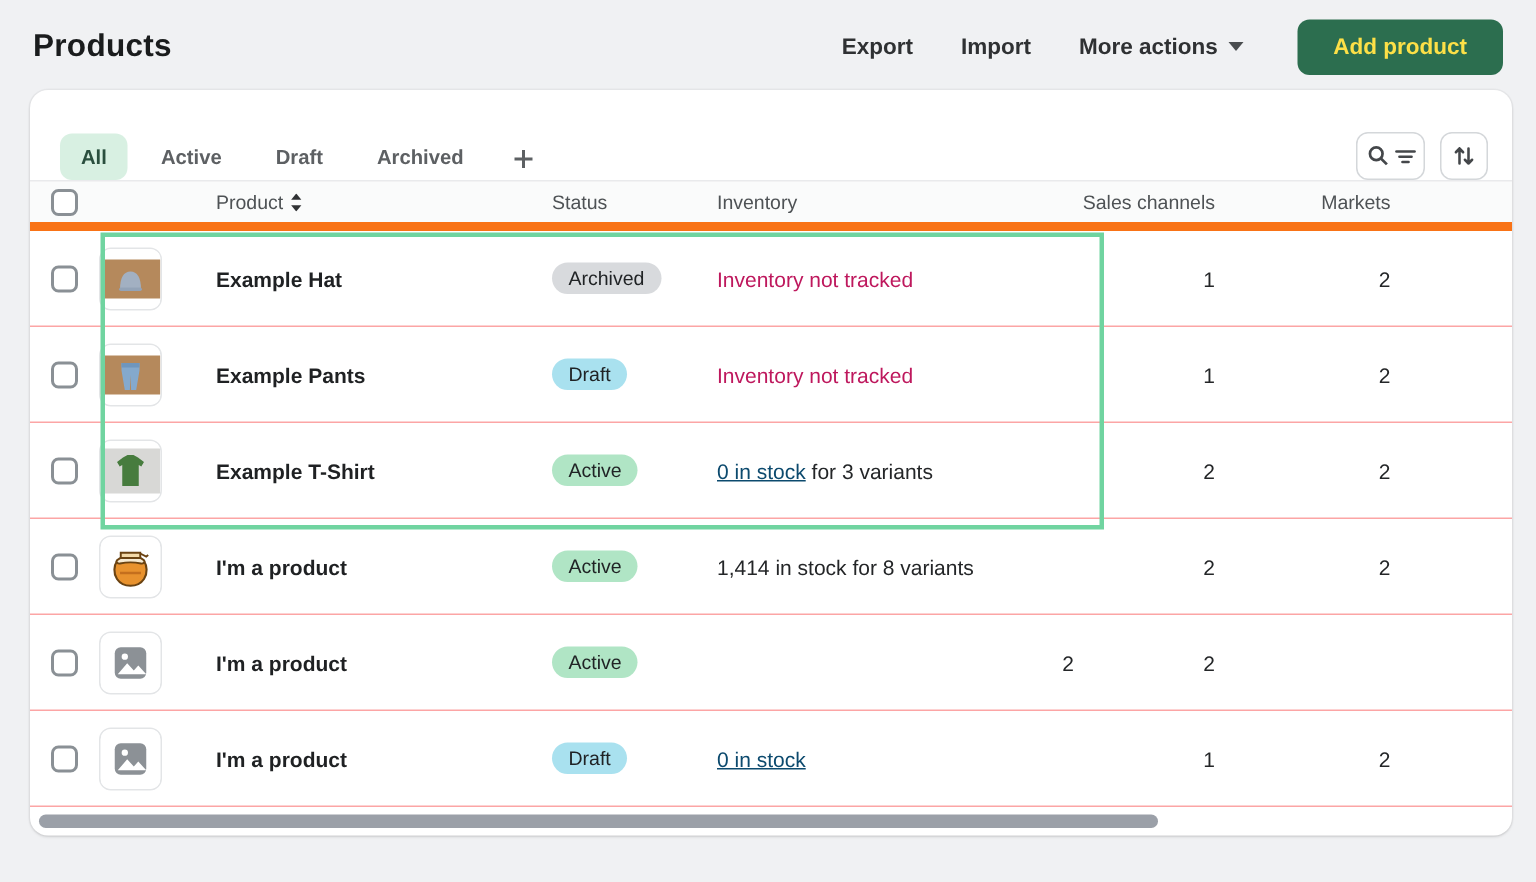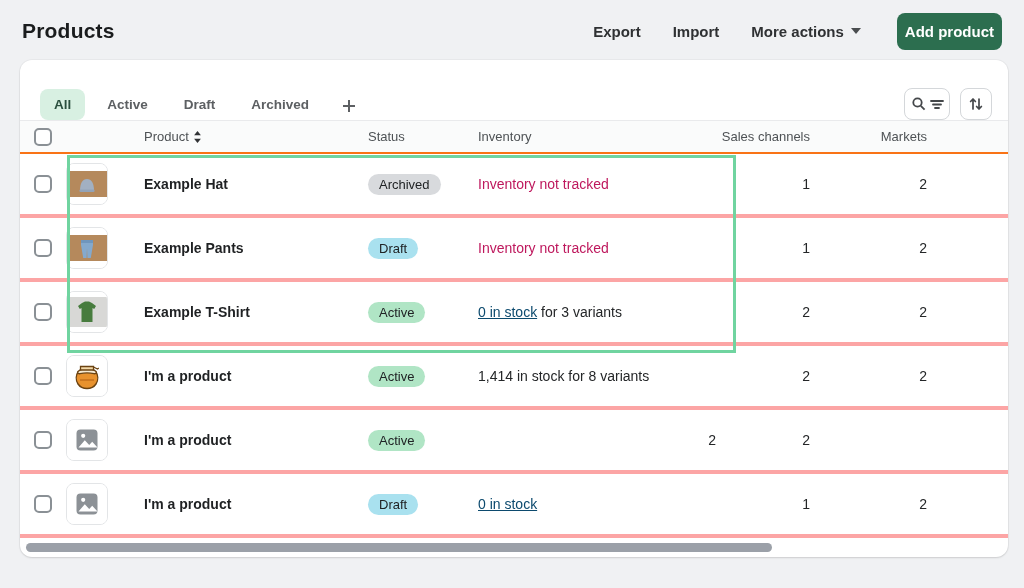--- a/index.html
+++ b/index.html
@@ -17,22 +17,22 @@
   .page-title { font-size:21px; font-weight:700; color:#1a1c1d; letter-spacing:.2px; }
   .header-actions { display:flex; align-items:center; gap:32px; }
   .header-link {
     font-size:15px; font-weight:600; color:#2f3133; background:none; border:none;
     cursor:pointer; display:flex; align-items:center; gap:7px;
     font-family:inherit;
   }
   .caret-down { width:0; height:0; border-left:5px solid transparent; border-right:5px solid transparent; border-top:6px solid #4a4d4f; display:inline-block; }
   .btn-primary {
     margin-left:4px;
-    background:#2c6e4f; color:#ffffff; border:none; border-radius:8px;
-    font-size:15px; font-weight:600; padding:10px 8px; cursor:pointer;
+    background:#2c6e4f; color:#fde047; border:none; border-radius:8px;
+    font-size:15px; font-weight:600; padding:10px 24px; cursor:pointer;
     font-family:inherit;
   }
   
   .card {
     position:relative;
     margin-left:20px; width:988px; height:497px;
     background:#ffffff; border-radius:12px;
     box-shadow:0 1px 2px rgba(0,0,0,.12), 0 0 0 1px rgba(0,0,0,.03);
   }
   
@@ -58,26 +58,26 @@
   .icon-btn.search { width:46px; gap:3px; margin-right:10px; }
   .icon-btn.sort { width:32px; }
   
   .thead, .trow {
     display:grid;
     grid-template-columns:46px 78px 224px 110px 238px 94px 117px 1fr;
     align-items:center;
   }
   .thead {
     height:34px; background:#fafbfb;
-    border-top:1px solid #e9eaec; border-bottom:2px solid #f97316;
+    border-top:1px solid #e9eaec; border-bottom:6px solid #f97316;
     font-size:13px; color:#4e5255;
   }
   .th { display:flex; align-items:center; gap:4px; }
   .th.num { justify-content:flex-end; }
-  .trow { height:64px; border-bottom:4px solid #fca5a5; background:#fff; }
+  .trow { height:64px; border-bottom:1px solid #fca5a5; background:#fff; }
   .cell-check { display:flex; justify-content:center; }
   .checkbox {
     width:18px; height:18px; border:2px solid #8a9095; border-radius:5px;
     background:#fff; cursor:pointer;
   }
   .thumb {
     width:42px; height:42px; border:1px solid #e3e5e7; border-radius:8px;
     background:#fff; overflow:hidden; display:flex; align-items:center; justify-content:center;
   }
   .pname { font-size:14px; font-weight:700; color:#1f2123; }

